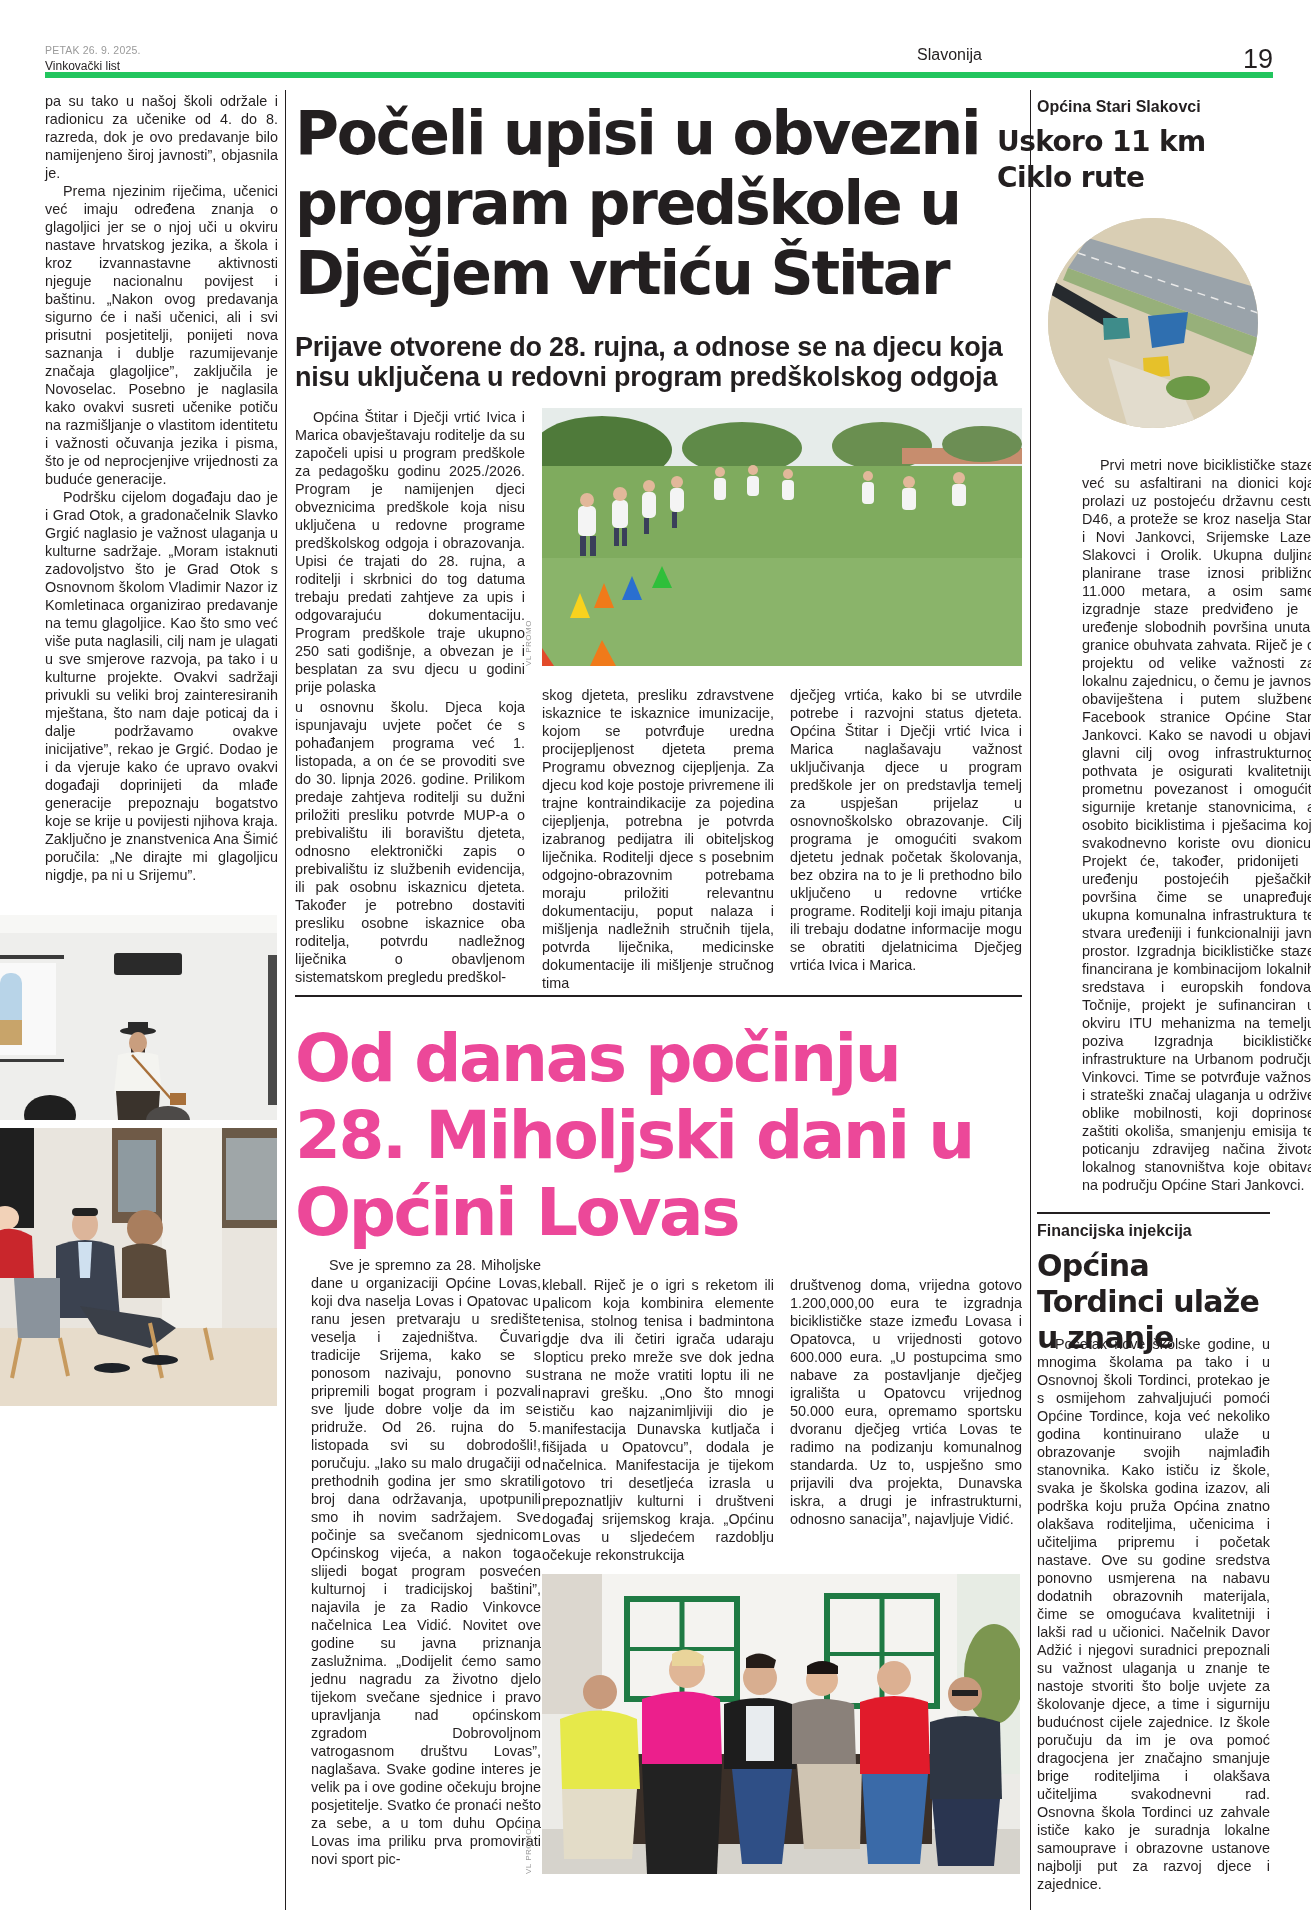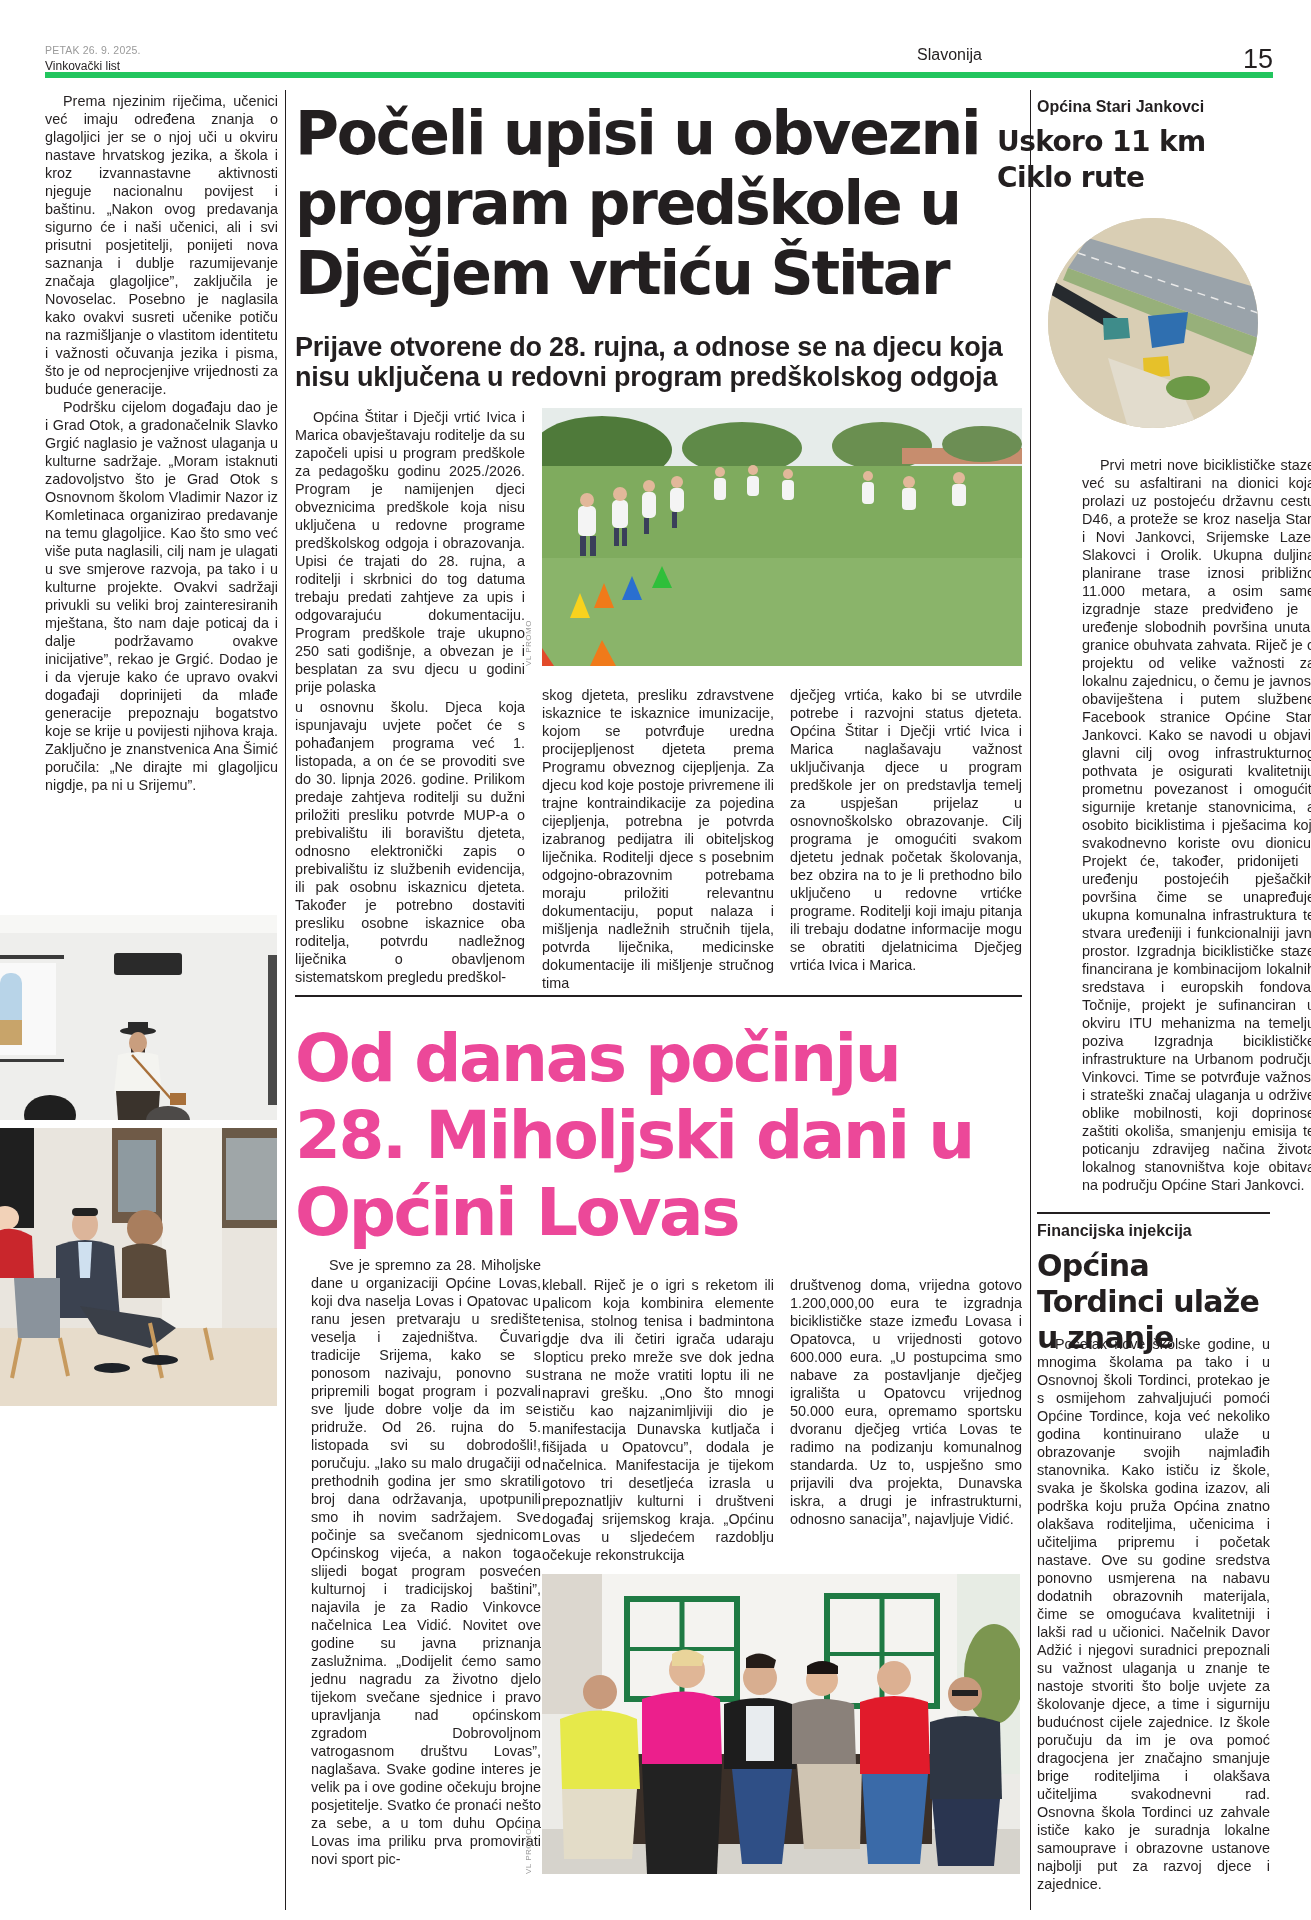--- a/index.html
+++ b/index.html
@@ -53,27 +53,28 @@
   .side-title2 { position: absolute; left: 1037px; top: 1248px; width: 240px; font-family: "DejaVu Sans", sans-serif; font-weight: bold; font-size: 30px; line-height: 36px; letter-spacing: -0.8px; color: #231f20; }
   .side-body2 { position: absolute; left: 1037px; top: 1335px; width: 233px; }
 </style>
 </head>
 <body>
 
 <div class="masthead">
   <div class="date">PETAK 26. 9. 2025.</div>
   <div class="paper">Vinkovački list</div>
   <div class="section">Slavonija</div>
-  <div class="pageno">15</div>
+  <div class="pageno">19</div>
 </div>
 
 <div class="vrule-left"></div>
 <div class="vrule-right"></div>
 
 <div class="left-col body-text">
+  <p class="noindent">pa su tako u našoj školi održale i radionicu za učenike od 4. do 8. razreda, dok je ovo predavanje bilo namijenjeno široj javnosti”, objasnila je.</p>
   <p>Prema njezinim riječima, učenici već imaju određena znanja o glagoljici jer se o njoj uči u okviru nastave hrvatskog jezika, a škola i kroz izvannastavne aktivnosti njeguje nacionalnu povijest i baštinu. „Nakon ovog predavanja sigurno će i naši učenici, ali i svi prisutni posjetitelji, ponijeti nova saznanja i dublje razumijevanje značaja glagoljice”, zaključila je Novoselac. Posebno je naglasila kako ovakvi susreti učenike potiču na razmišljanje o vlastitom identitetu i važnosti očuvanja jezika i pisma, što je od neprocjenjive vrijednosti za buduće generacije.</p>
   <p>Podršku cijelom događaju dao je i Grad Otok, a gradonačelnik Slavko Grgić naglasio je važnost ulaganja u kulturne sadržaje. „Moram istaknuti zadovoljstvo što je Grad Otok s Osnovnom školom Vladimir Nazor iz Komletinaca organizirao predavanje na temu glagoljice. Kao što smo već više puta naglasili, cilj nam je ulagati u sve smjerove razvoja, pa tako i u kulturne projekte. Ovakvi sadržaji privukli su veliki broj zainteresiranih mještana, što nam daje poticaj da i dalje podržavamo ovakve inicijative”, rekao je Grgić. Dodao je i da vjeruje kako će upravo ovakvi događaji doprinijeti da mlađe generacije prepoznaju bogatstvo koje se krije u povijesti njihova kraja. Zaključno je znanstvenica Ana Šimić poručila: „Ne dirajte mi glagoljicu nigdje, pa ni u Srijemu”.</p>
 </div>
 
 <div class="photo-left-1">
   <svg width="277" height="205" viewBox="0 0 277 205">
     <rect width="277" height="205" fill="#eeeeec"></rect>
     <rect x="0" y="0" width="277" height="18" fill="#f7f7f5"></rect>
     <rect x="0" y="40" width="64" height="4" fill="#3a3a3a"></rect>
     <rect x="0" y="48" width="56" height="92" fill="#f9f9f9"></rect>
@@ -240,21 +241,21 @@
     <path d="M318 128 Q352 116 386 128 L388 200 L318 200Z" fill="#e11b2b"></path>
     <path d="M320 200 L386 200 L378 290 L326 290Z" fill="#3a6aa8"></path>
     <circle cx="423" cy="120" r="17" fill="#c89a7c"></circle>
     <rect x="410" y="116" width="26" height="6" fill="#222"></rect>
     <path d="M388 148 Q423 136 458 148 L460 225 L388 225Z" fill="#2e3644"></path>
     <path d="M390 225 L458 225 L452 292 L396 292Z" fill="#2a3550"></path>
   </svg>
 </div>
 <div class="credit" style="left:524px; top:1874px;">VL PROMO</div>
 
-<div class="side-kicker">Općina Stari Jankovci</div>
+<div class="side-kicker">Općina Stari Slakovci</div>
 <h2 class="side-title">Uskoro 11 km Ciklo rute</h2>
 <div class="circle-photo">
   <svg width="210" height="210" viewBox="0 0 210 210">
     <rect width="210" height="210" fill="#d9ceb4"></rect>
     <polygon points="40,20 210,70 210,120 20,50" fill="#9aa3aa"></polygon>
     <line x1="30" y1="35" x2="210" y2="95" stroke="#e8e8e8" stroke-width="1.5" stroke-dasharray="8 6"></line>
     <polygon points="20,50 210,120 210,140 15,62" fill="#97b07a"></polygon>
     <polygon points="0,60 70,100 60,110 0,75" fill="#262a2e"></polygon>
     <polygon points="55,100 80,100 82,120 56,122" fill="#3e8c8a"></polygon>
     <polygon points="100,98 140,94 136,125 104,130" fill="#2f6fb0"></polygon>

